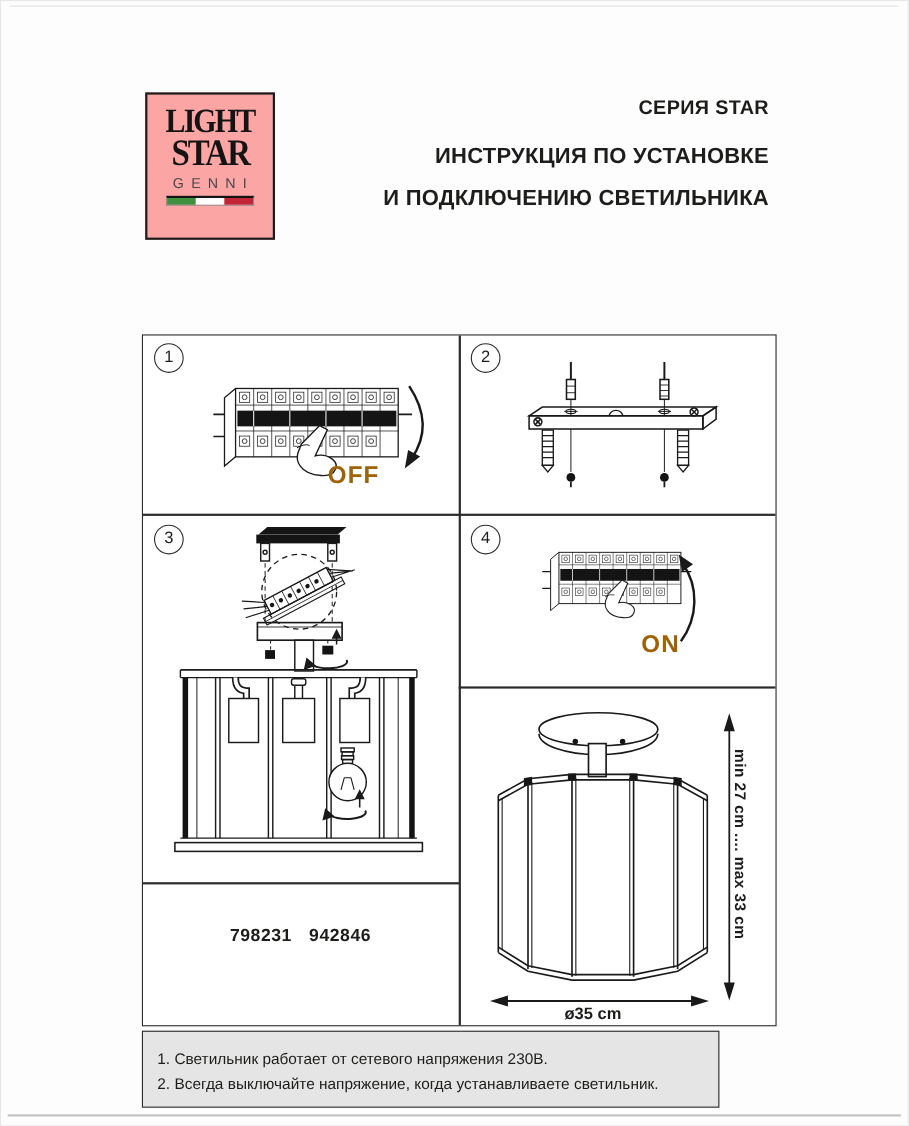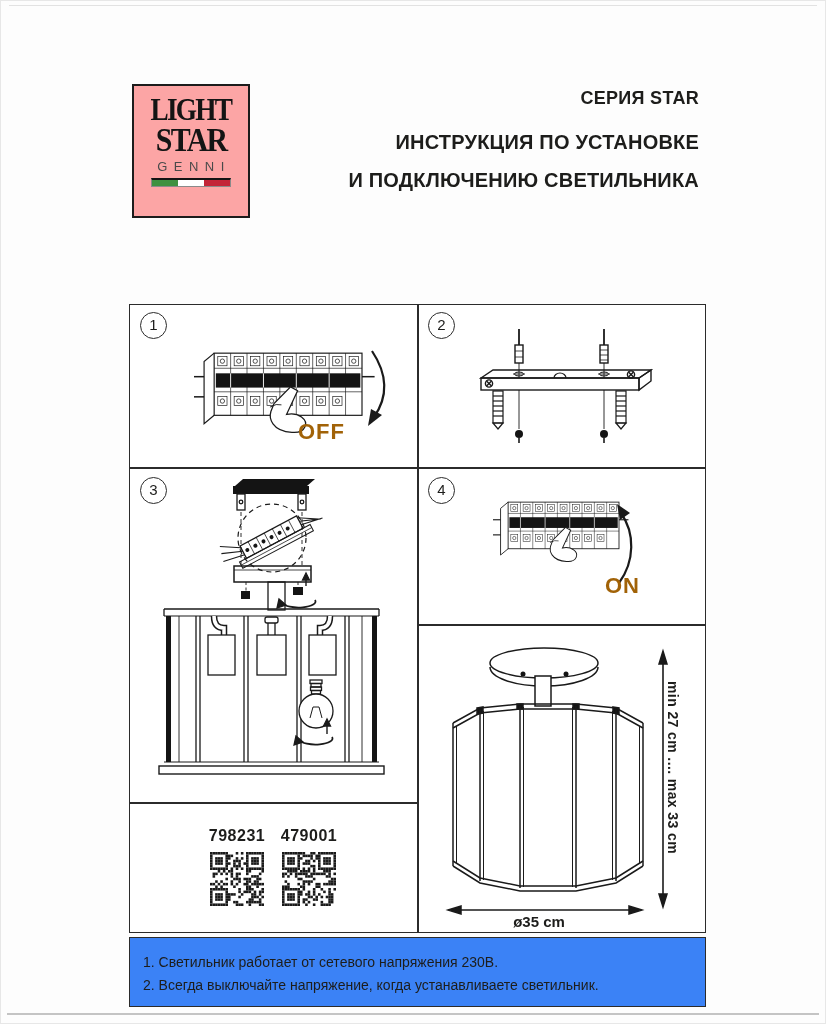--- a/index.html
+++ b/index.html
@@ -38,31 +38,31 @@
   .h-div-l { left:0; top:497px; width:288px; height:1.6px; }
   .h-div-r { left:287px; top:319px; right:0; height:1.6px; }
 
   .step-circle { width:27px; height:27px; border:1.6px solid #2b2b2b;
     border-radius:50%; text-align:center; line-height:24px; font-size:15px;
     background:#fff; }
 
   .diagram-label { font-size:22px; font-weight:600; letter-spacing:1px; color:#a16207; }
 
   .qr-block { left:208px; top:826px; display:flex; gap:16px; }
-  .qr-col { width:56px; display:flex; flex-direction:column; align-items:center; }
+  .qr-col { width:56px; display:flex; flex-direction:row; align-items:center; }
   .qr-article { font-size:16px; font-weight:700; letter-spacing:.5px; margin-bottom:7px; }
 
   .dim-v { left:664px; top:680px; writing-mode:vertical-rl; font-size:14px;
     font-weight:700; letter-spacing:.4px; white-space:nowrap; }
   .dim-h { left:478px; top:912px; width:120px; text-align:center;
     font-size:15px; font-weight:700; }
 
   
-  .notes { left:128px; top:936px; width:577px; height:70px;
-    border:1.6px solid #2b2b2b; background:#3b82f6;
+  .notes { left:128px; top:936px; width:525px; height:70px;
+    border:1.6px solid #2b2b2b; background:#e5e5e5;
     padding:13px 10px 0 13px; font-size:14px; line-height:23px; }
 
   .edge-bottom { left:6px; right:6px; top:1012px; height:2px; background:#c4c4c4; }
   .edge-top { left:8px; right:8px; top:4px; height:1px; background:#e2e2e2; }
 
   svg { display:block; }
 </style>
 </head>
 <body>
 
@@ -305,21 +305,21 @@
     <line x1="35" y1="296" x2="250" y2="296" stroke-width="1.2"></line>
     <rect x="30" y="300" width="225" height="8" stroke-width="1.4"></rect>
   </g>
 </svg>
 
 <svg class="abs" style="left:472px;top:470px" width="235" height="150" viewBox="0 0 235 150">
   <use href="#breaker-unit" transform="translate(20,16) scale(0.63)"></use>
   <path d="M146,112 C162,90 162,62 148,42" stroke="#1a1a1a" stroke-width="2.2" fill="none"></path>
   <polygon points="144,33 157,42 147,49" fill="#1a1a1a"></polygon>
 </svg>
-<div class="abs diagram-label" style="left:604px;top:572px">ON</div>
+<div class="abs diagram-label" style="left:582px;top:572px">ON</div>
 
 <svg class="abs" style="left:415px;top:622px" width="289" height="310" viewBox="0 0 289 310">
   <g stroke="#1a1a1a" fill="none" stroke-width="1.5">
     <ellipse cx="128" cy="40" rx="54" ry="15"></ellipse>
     <path d="M74,44 A54,19 0 0 0 182,44"></path>
     <circle cx="107" cy="51" r="2.5" fill="#141414" stroke="none"></circle>
     <circle cx="150" cy="51" r="2.5" fill="#141414" stroke="none"></circle>
     <rect x="119" y="53" width="16" height="30" fill="#fff"></rect>
 
     <path d="M37,100 L64,85 L104,81 L160,81 L200,85 L227,100"></path>
@@ -578,21 +578,21 @@
         <rect x="15.43" y="51.43" width="2.57" height="2.57" fill="#1a1a1a"></rect>
         <rect x="25.71" y="51.43" width="2.57" height="2.57" fill="#1a1a1a"></rect>
         <rect x="28.29" y="51.43" width="2.57" height="2.57" fill="#1a1a1a"></rect>
         <rect x="30.86" y="51.43" width="2.57" height="2.57" fill="#1a1a1a"></rect>
         <rect x="38.57" y="51.43" width="2.57" height="2.57" fill="#1a1a1a"></rect>
         <rect x="48.86" y="51.43" width="2.57" height="2.57" fill="#1a1a1a"></rect>
         <rect x="51.43" y="51.43" width="2.57" height="2.57" fill="#1a1a1a"></rect>
       </svg>
   </div>
   <div class="qr-col">
-    <span class="qr-article">479001</span>
+    <span class="qr-article">942846</span>
     <svg class="qr" width="54" height="54">
         <rect x="0.00" y="0.00" width="2.57" height="2.57" fill="#1a1a1a"></rect>
         <rect x="2.57" y="0.00" width="2.57" height="2.57" fill="#1a1a1a"></rect>
         <rect x="5.14" y="0.00" width="2.57" height="2.57" fill="#1a1a1a"></rect>
         <rect x="7.71" y="0.00" width="2.57" height="2.57" fill="#1a1a1a"></rect>
         <rect x="10.29" y="0.00" width="2.57" height="2.57" fill="#1a1a1a"></rect>
         <rect x="12.86" y="0.00" width="2.57" height="2.57" fill="#1a1a1a"></rect>
         <rect x="15.43" y="0.00" width="2.57" height="2.57" fill="#1a1a1a"></rect>
         <rect x="18.00" y="0.00" width="2.57" height="2.57" fill="#1a1a1a"></rect>
         <rect x="20.57" y="0.00" width="2.57" height="2.57" fill="#1a1a1a"></rect>

